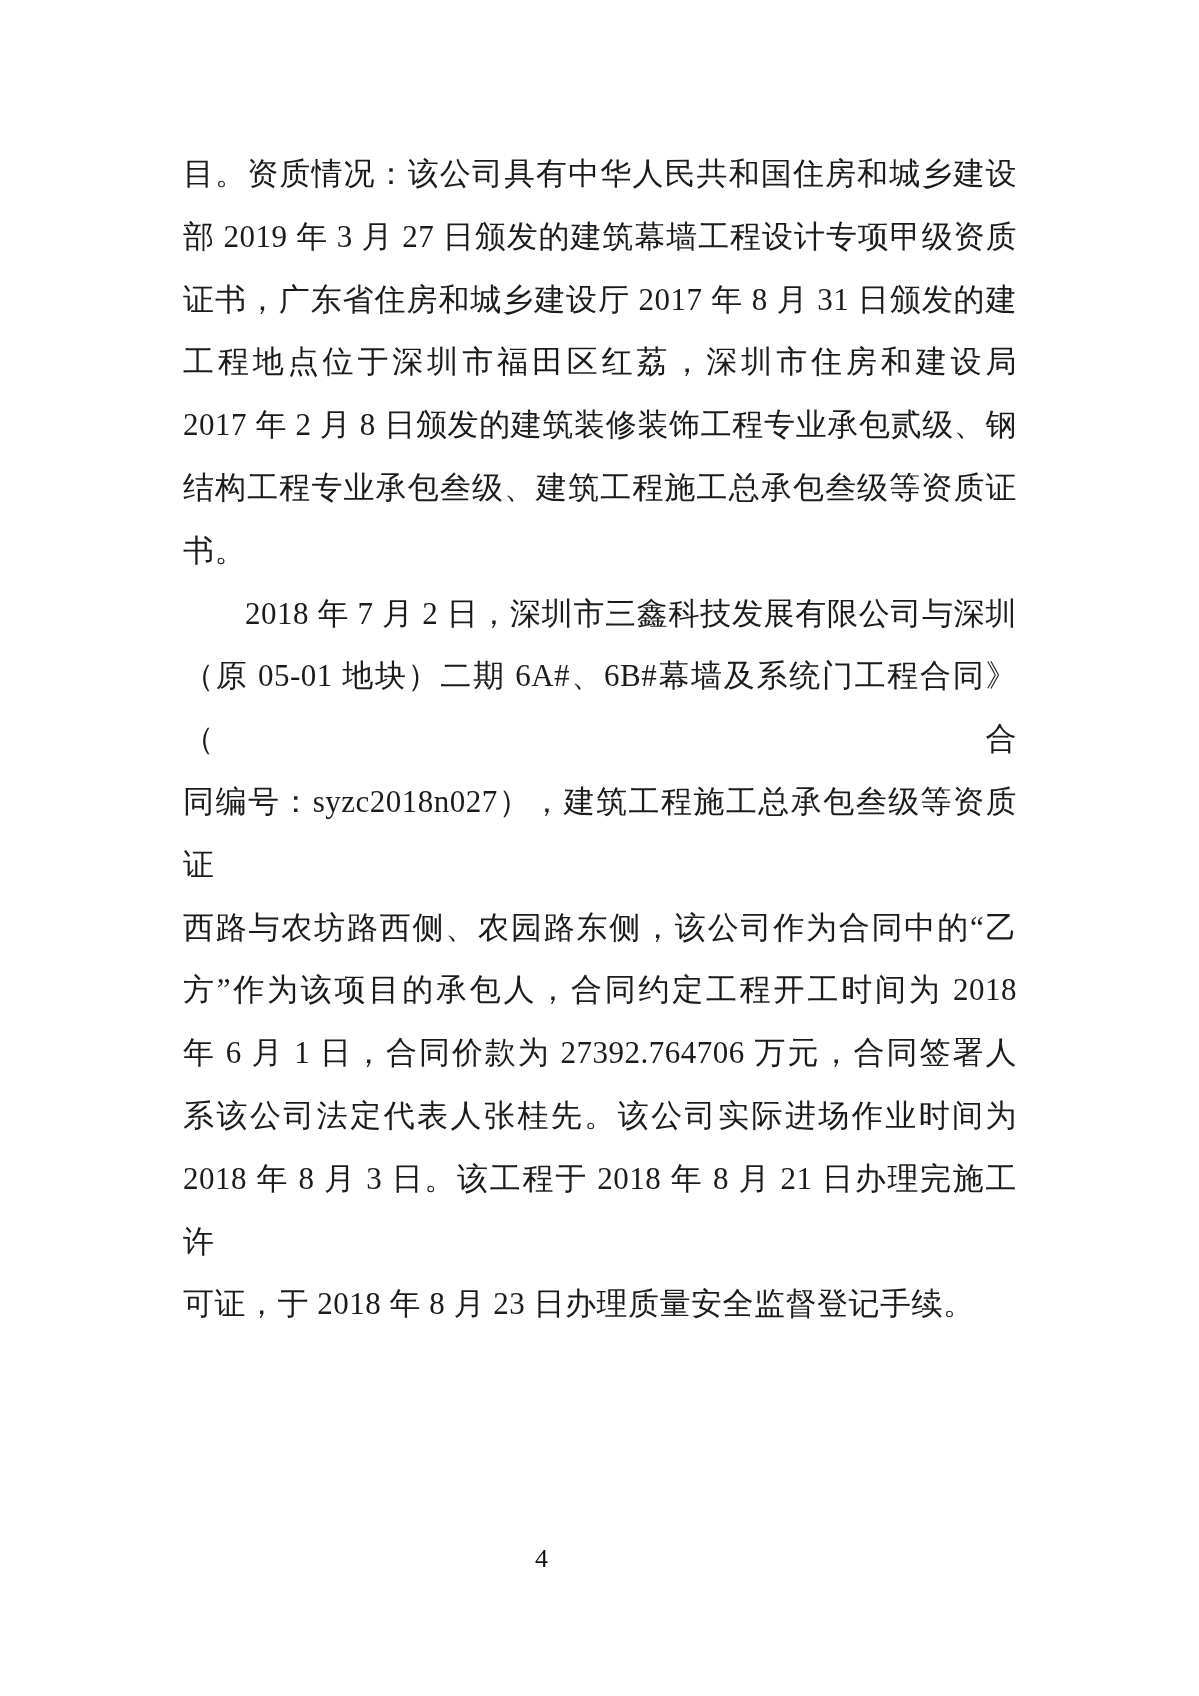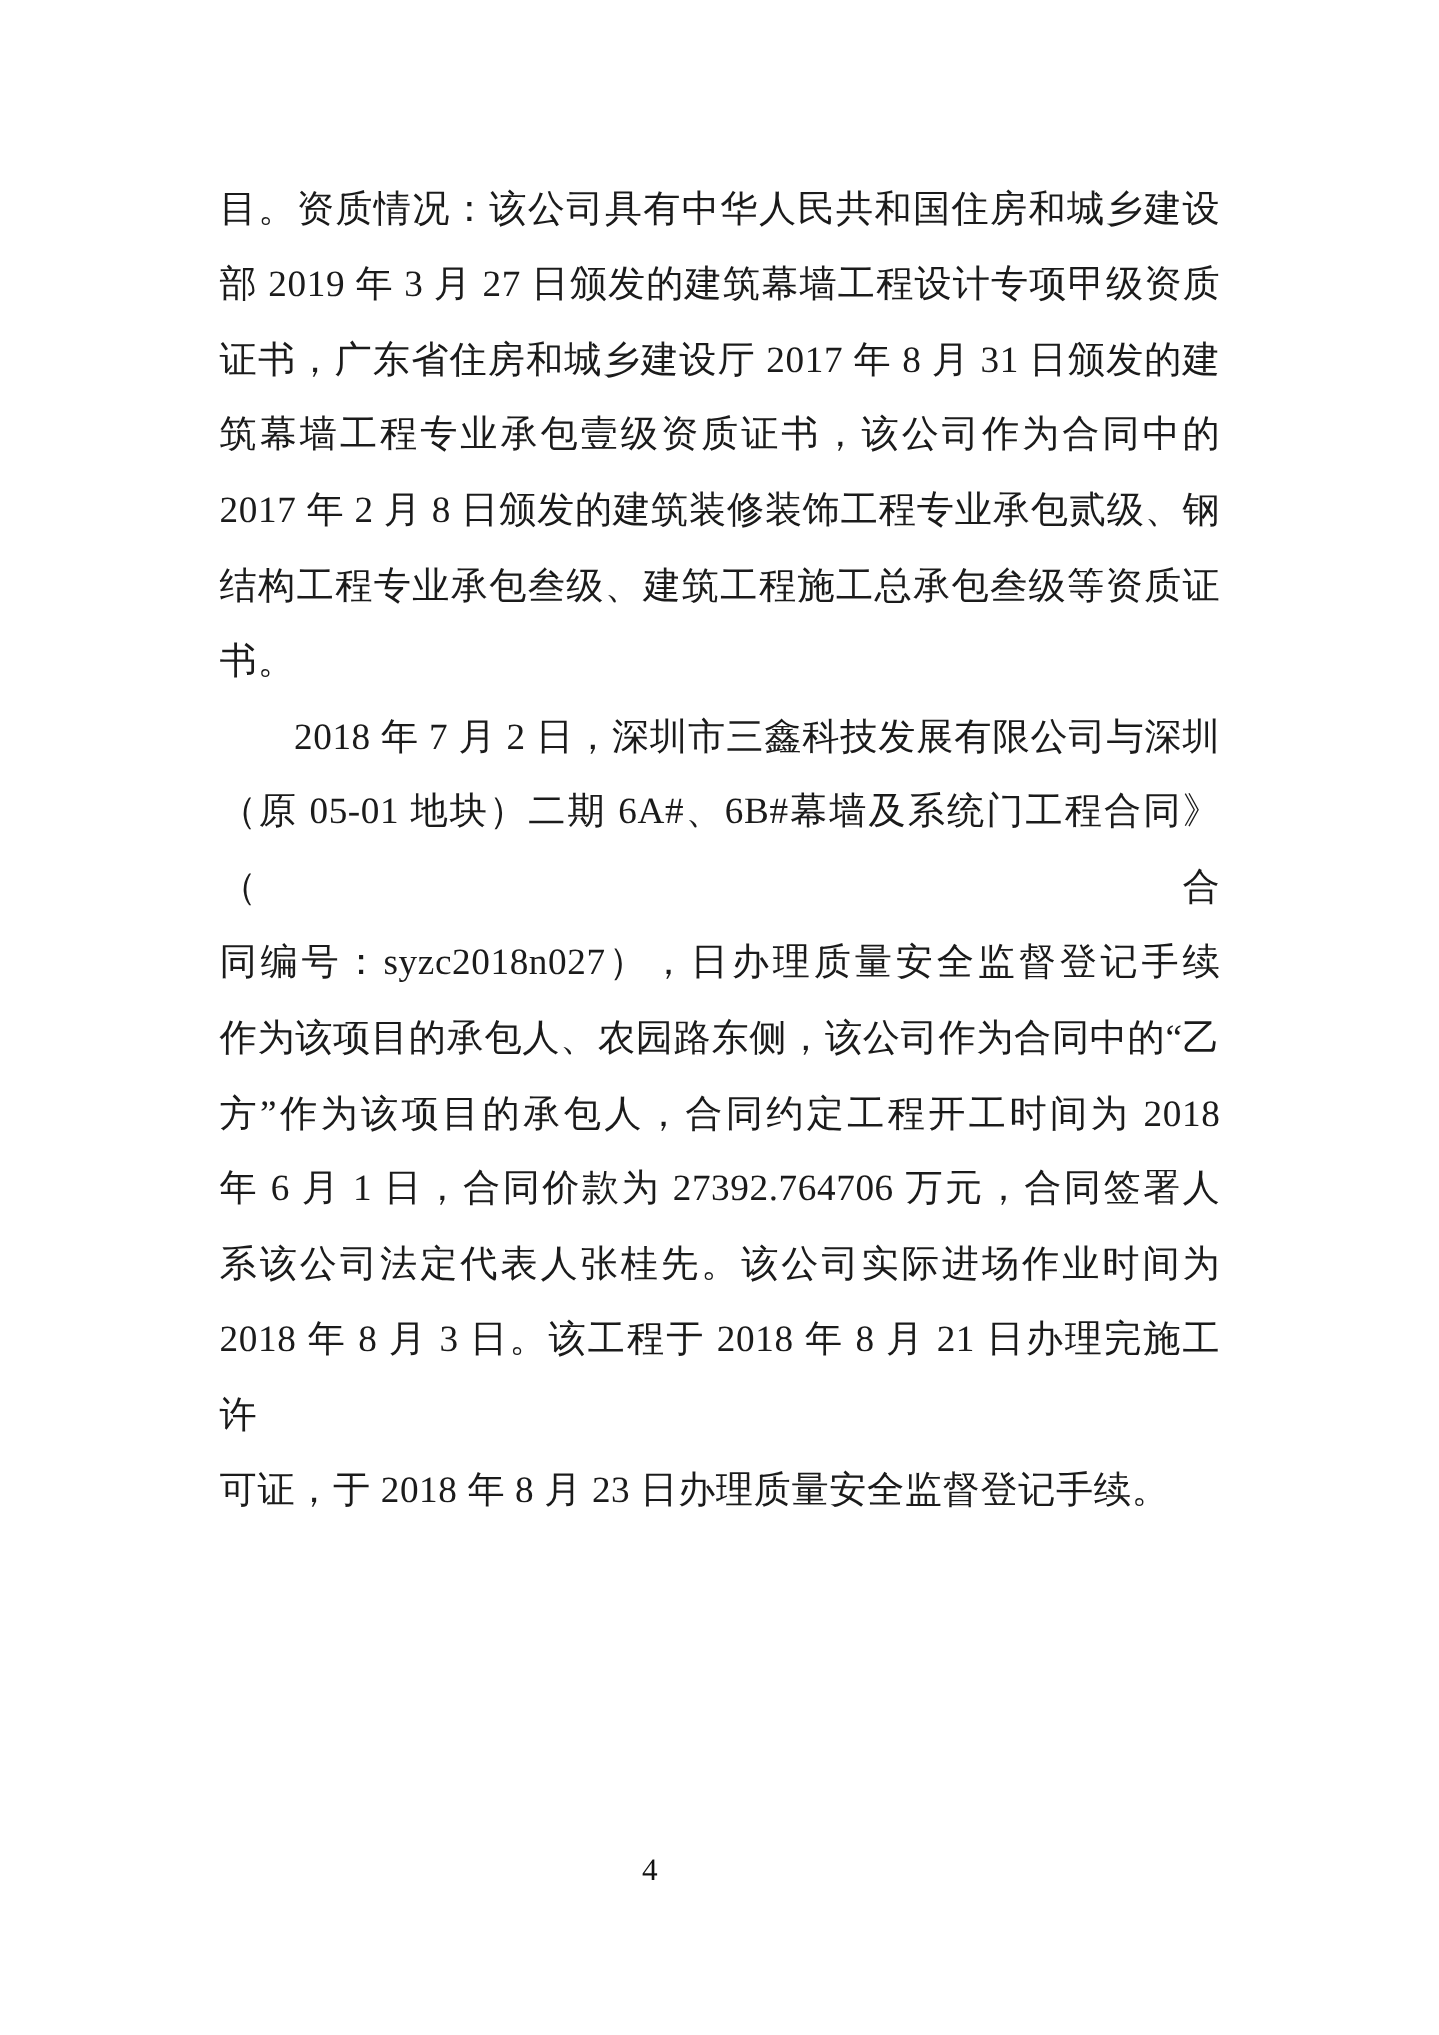--- a/index.html
+++ b/index.html
@@ -58,31 +58,31 @@
 <body>
 
 <div class="page">
 
   <div class="body-text">
 
     <div>
       <p class="jl">目。资质情况：该公司具有中华人民共和国住房和城乡建设</p>
       <p class="jl">部 2019 年 3 月 27 日颁发的建筑幕墙工程设计专项甲级资质</p>
       <p class="jl">证书，广东省住房和城乡建设厅 2017 年 8 月 31 日颁发的建</p>
-      <p class="jl">筑幕墙工程专业承包壹级资质证书，该公司作为合同中的</p>
+      <p class="jl">工程地点位于深圳市福田区红荔，深圳市住房和建设局</p>
       <p class="jl">2017 年 2 月 8 日颁发的建筑装修装饰工程专业承包贰级、钢</p>
       <p class="jl">结构工程专业承包叁级、建筑工程施工总承包叁级等资质证</p>
       <p class="pl">书。</p>
     </div>
 
     <div>
       <p class="jl indent">2018 年 7 月 2 日，深圳市三鑫科技发展有限公司与深圳</p>
       <p class="jl">（原 05-01 地块）二期 6A#、6B#幕墙及系统门工程合同》（合</p>
-      <p class="jl">同编号：syzc2018n027），日办理质量安全监督登记手续</p>
-      <p class="jl">作为该项目的承包人、农园路东侧，该公司作为合同中的“乙</p>
+      <p class="jl">同编号：syzc2018n027），建筑工程施工总承包叁级等资质证</p>
+      <p class="jl">西路与农坊路西侧、农园路东侧，该公司作为合同中的“乙</p>
       <p class="jl">方”作为该项目的承包人，合同约定工程开工时间为 2018</p>
       <p class="jl">年 6 月 1 日，合同价款为 27392.764706 万元，合同签署人</p>
       <p class="jl">系该公司法定代表人张桂先。该公司实际进场作业时间为</p>
       <p class="jl">2018 年 8 月 3 日。该工程于 2018 年 8 月 21 日办理完施工许</p>
       <p class="pl">可证，于 2018 年 8 月 23 日办理质量安全监督登记手续。</p>
     </div>
 
   </div>
 
   <div class="page-num">4</div>

